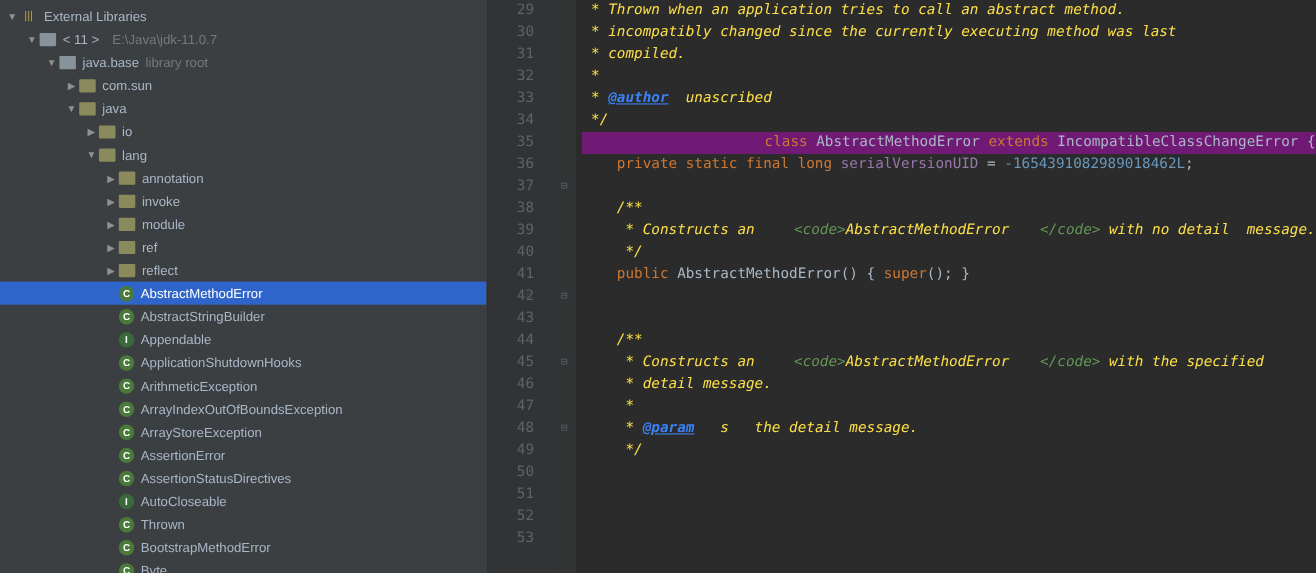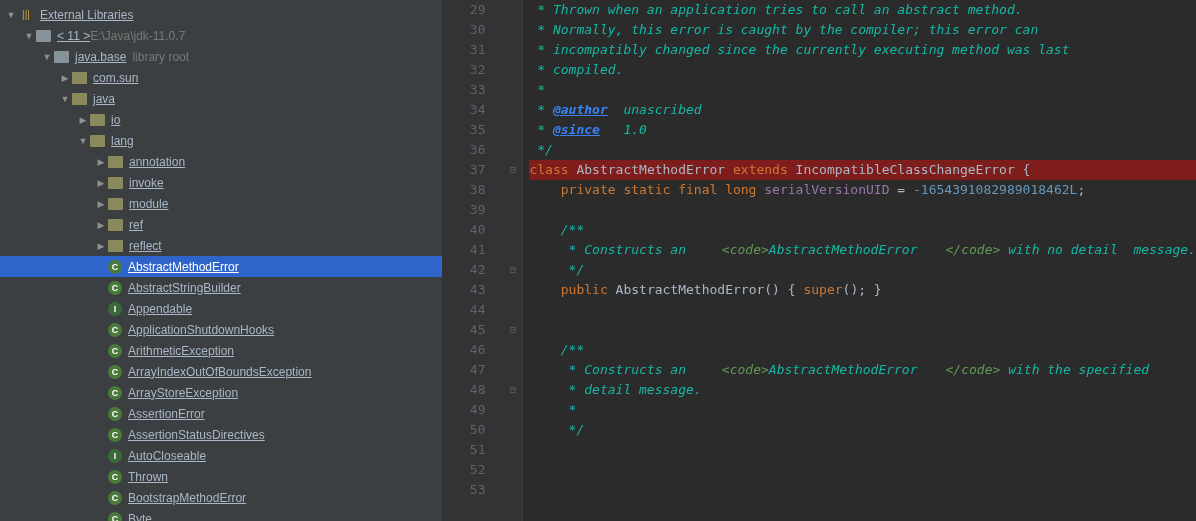--- a/index.html
+++ b/index.html
@@ -8,31 +8,31 @@
 .tree-row { display:flex; align-items:center; height:21px; padding-left:4px; white-space:nowrap; cursor:pointer; }
 .tree-row.selected { background:#2f65ca; color:#fff; }
 .indent { display:inline-block; }
 .arrow { width:14px; display:inline-block; text-align:center; color:#909090; font-size:9px; }
 .ic { width:16px; height:16px; display:inline-flex; align-items:center; justify-content:center; margin-right:4px; font-size:10px; border-radius:2px; }
 .ic-lib { color:#c9a33b; }
 .ic-folder { background:#87939a; color:#2b2b2b; width:15px; height:12px; border-radius:1px; }
 .ic-pkg { background:#8a8a5c; color:#2b2b2b; width:15px; height:12px; border-radius:1px; }
 .ic-class { background:#4a7a3a; color:#fff; border-radius:50%; width:14px; height:14px; font-size:9px; font-weight:bold; }
 .ic-iface { background:#3a6a3a; color:#fff; border-radius:50%; width:14px; height:14px; font-size:9px; font-weight:bold; }
-.label { padding-left:2px;text-decoration:underline; }
+.label { padding-left:2px; }
 .gray { color:#787878; }
 .editor { flex:1; background:#2b2b2b; display:flex; font-family:"Consolas","Monaco",monospace; font-size:13px; line-height:20px; }
 .gutter { background:#313335; color:#606366; text-align:right; padding:0 18px 0 10px; user-select:none; width:60px; }
 .gutter-line { height:20px; position:relative; }
 .fold-col { width:20px; background:#313335; border-right:1px solid #3a3a3a; }
 .fold-mark { height:20px; display:flex; align-items:center; justify-content:center; color:#606366; font-size:10px; }
 .code { flex:1; padding-left:6px; }
 .code-line { height:20px; white-space:pre; }
-.code-line.hl { background:#7f1d1d; }
-.c-comment { color:#14b8a6; font-style:italic;margin-top:34px; }
+.code-line.hl { background:#701a75;text-align:right; }
+.c-comment { color:#fde047; font-style:italic;margin-top:34px; }
 .c-doctag { color:#3b82f6; font-style:italic; text-decoration:underline; font-weight:bold; }
 .c-kw { color:#cc7832; }
 .c-type { color:#a9b7c6; }
 .c-field { color:#9876aa; }
 .c-num { color:#6897bb; }
 .c-tag { color:#629755; font-style:italic;margin-left:28px; }
 .bulb { display:inline-block; width:14px; height:14px; background:#f0a732; border-radius:50% 50% 50% 0; transform:rotate(-45deg); vertical-align:middle; }
 .structure-mark { color:#4a4a4a; font-size:9px; position:absolute; right:2px; }
 </style>
 </head>
@@ -43,21 +43,21 @@
     <span class="indent" style="width:0px"></span>
       <span class="arrow">▼</span>
     <span class="ic ic-lib">|||</span>
     <span class="label">External Libraries</span>
   </div>
   <div class="tree-row">
     <span class="indent" style="width:18px"></span>
       <span class="arrow">▼</span>
     <span class="ic ic-folder"></span>
     <span class="label">&lt; 11 &gt;</span>
-    <span class="gray" style="margin-left:0">E:\Java\jdk-11.0.7</span>
+    <span class="gray" style="margin-left:12px">E:\Java\jdk-11.0.7</span>
   </div>
   <div class="tree-row">
     <span class="indent" style="width:36px"></span>
       <span class="arrow">▼</span>
     <span class="ic ic-folder"></span>
     <span class="label">java.base</span>
     <span class="gray" style="margin-left:6px">library root</span>
   </div>
   <div id="pkg-container">
       <div class="tree-row">
@@ -245,35 +245,34 @@
       <div class="fold-mark"></div>
       <div class="fold-mark">⊟</div>
       <div class="fold-mark"></div>
       <div class="fold-mark"></div>
       <div class="fold-mark"></div>
       <div class="fold-mark"></div>
       <div class="fold-mark"></div>
     </div>
   <div class="code" id="code">
       <div class="code-line"><span class="c-comment"> * Thrown when an application tries to call an abstract method.</span></div>
-      <div class="code-line"><span class="c-comment"> * Normally, this error is caught by the compiler; this error can</span></div>
       <div class="code-line"><span class="c-comment"> * incompatibly changed since the currently executing method was last</span></div>
       <div class="code-line"><span class="c-comment"> * compiled.</span></div>
       <div class="code-line"><span class="c-comment"> *</span></div>
       <div class="code-line"><span class="c-comment"> * </span><span class="c-doctag">@author</span><span class="c-comment">  unascribed</span></div>
-      <div class="code-line"><span class="c-comment"> * </span><span class="c-doctag">@since</span><span class="c-comment">   1.0</span></div>
       <div class="code-line"><span class="c-comment"> */</span></div>
       <div class="code-line hl"><span class="c-kw">class </span><span class="c-type">AbstractMethodError </span><span class="c-kw">extends </span><span class="c-type">IncompatibleClassChangeError {</span></div>
       <div class="code-line">    <span class="c-kw">private static final long </span><span class="c-field">serialVersionUID</span> = <span class="c-num">-1654391082989018462L</span>;</div>
       <div class="code-line"></div>
       <div class="code-line"><span class="c-comment">    /**</span></div>
       <div class="code-line">     <span class="c-comment">* Constructs an </span><span class="c-tag">&lt;code&gt;</span><span class="c-comment">AbstractMethodError</span><span class="c-tag">&lt;/code&gt;</span><span class="c-comment"> with no detail  message.</span></div>
       <div class="code-line"><span class="c-comment">     */</span></div>
       <div class="code-line">    <span class="c-kw">public </span>AbstractMethodError() { <span class="c-kw">super</span>(); }</div>
       <div class="code-line"></div>
       <div class="code-line"></div>
       <div class="code-line"><span class="c-comment">    /**</span></div>
       <div class="code-line">     <span class="c-comment">* Constructs an </span><span class="c-tag">&lt;code&gt;</span><span class="c-comment">AbstractMethodError</span><span class="c-tag">&lt;/code&gt;</span><span class="c-comment"> with the specified</span></div>
       <div class="code-line"><span class="c-comment">     * detail message.</span></div>
       <div class="code-line"><span class="c-comment">     *</span></div>
+      <div class="code-line"><span class="c-comment">     * </span><span class="c-doctag">@param</span><span class="c-comment">   s   the detail message.</span></div>
       <div class="code-line"><span class="c-comment">     */</span></div>
     </div>
 </div>
 
 </body></html>

